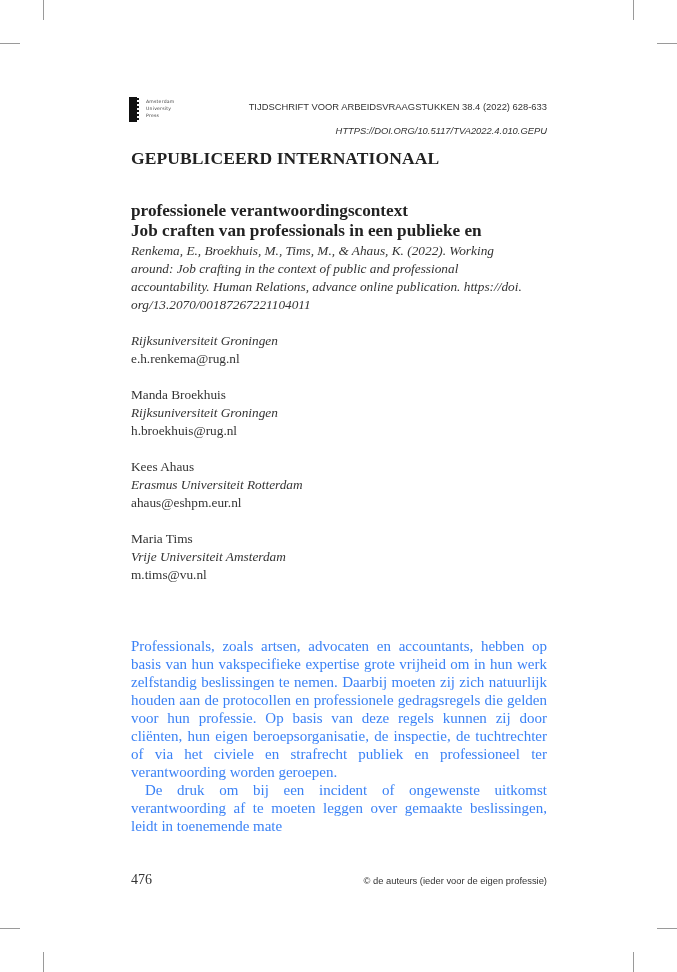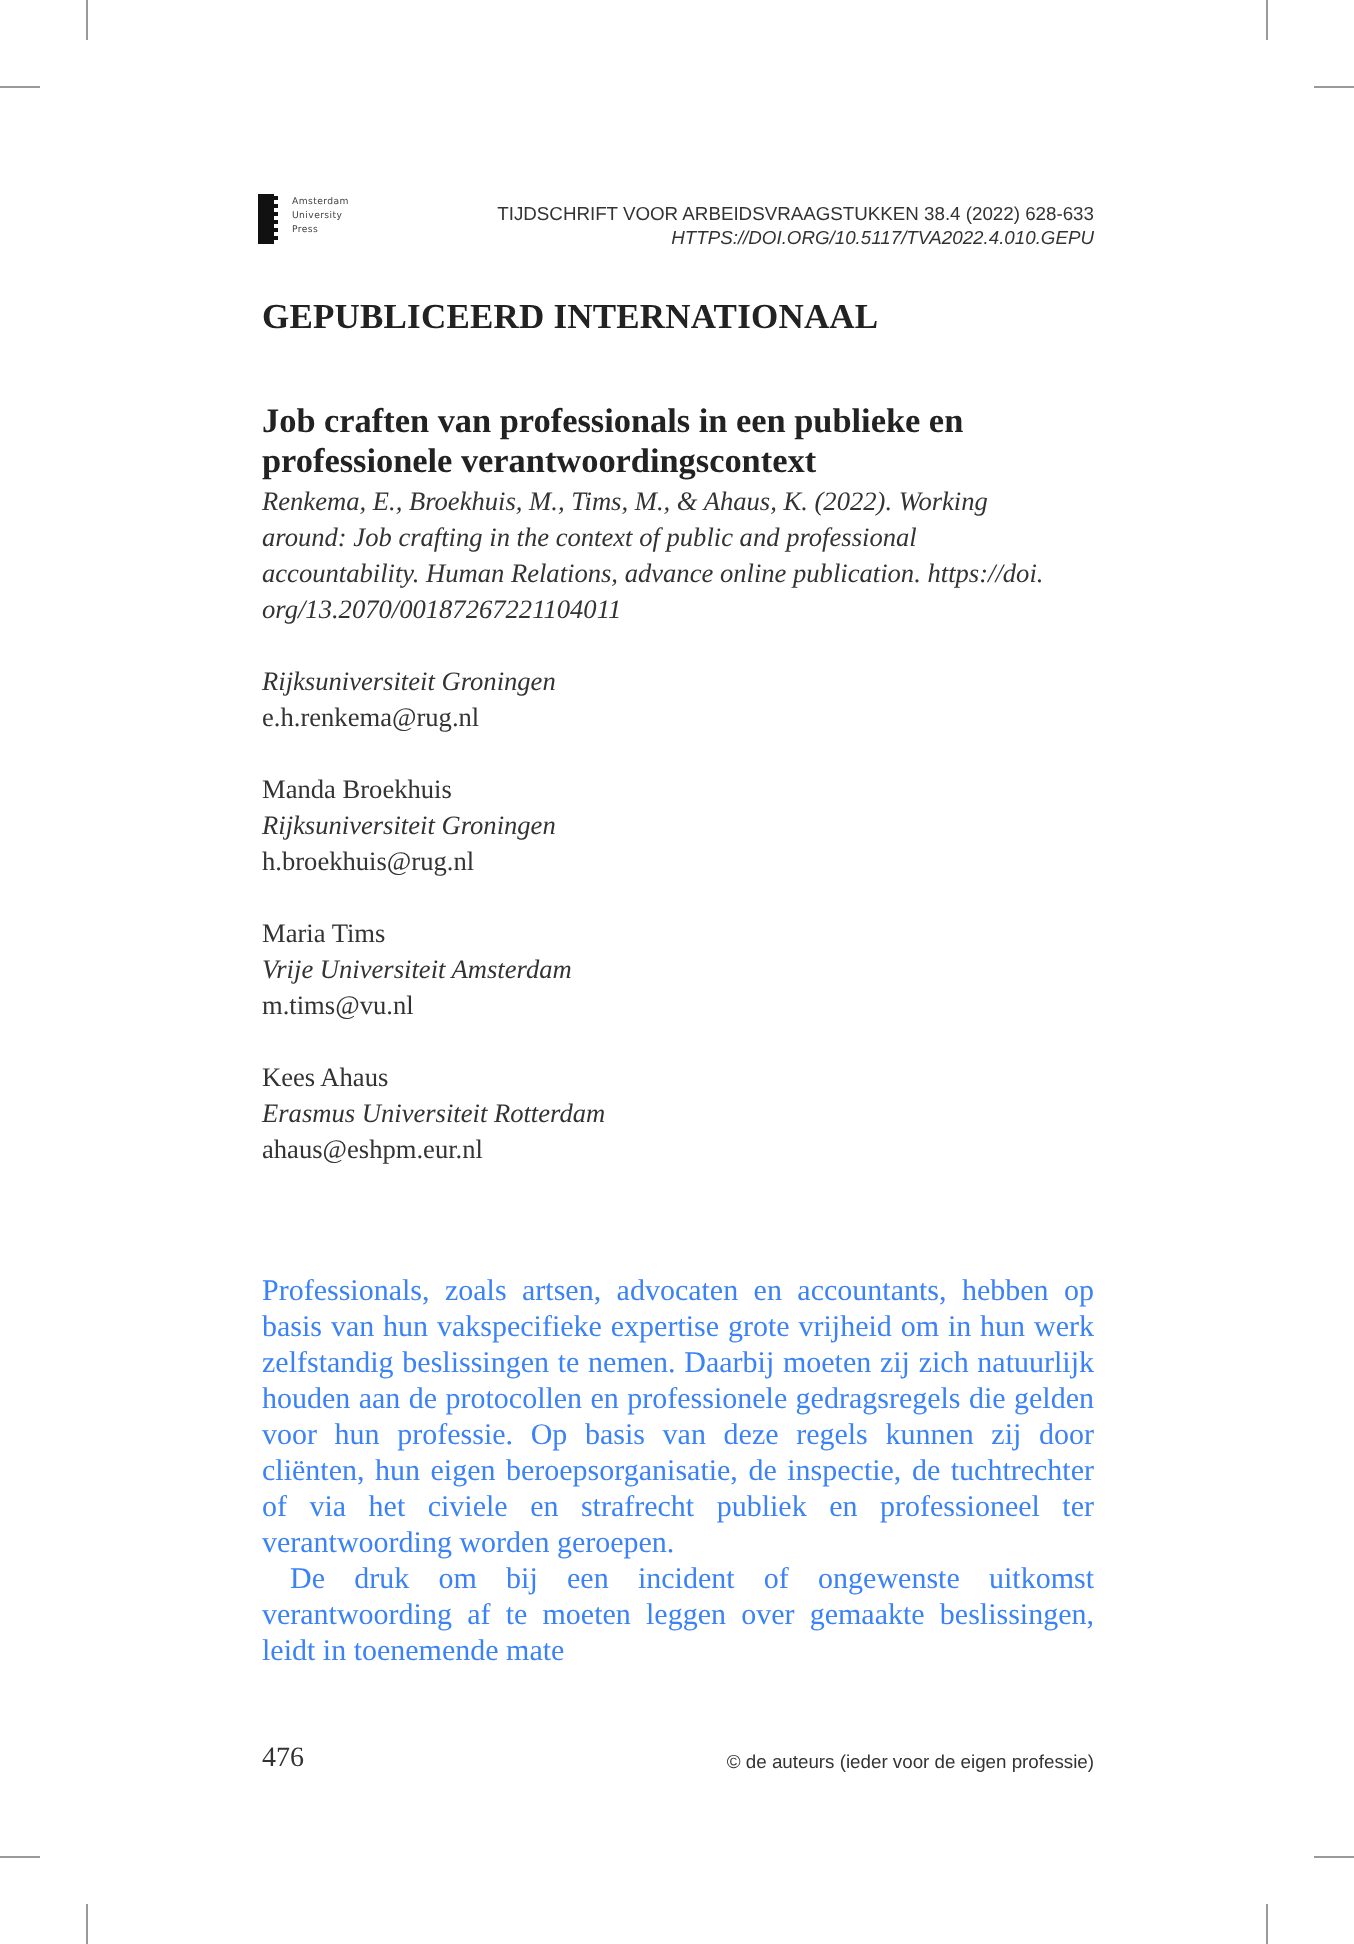--- a/index.html
+++ b/index.html
@@ -13,21 +13,21 @@
   .logo-bar::after {
     content: ""; position: absolute; right: -2px; top: 1px; width: 2px; height: 23px;
     background: repeating-linear-gradient(to bottom, #111 0 2px, transparent 2px 4px);
   }
   .logo-text { position: absolute; left: 17px; top: 1px; font-family: "DejaVu Sans", sans-serif;
     font-size: 4.6px; line-height: 7px; color: #444; letter-spacing: 0.2px; }
   .logo-text div { white-space: nowrap; }
 
   .running-head { position: absolute; right: 130px; top: 101px; text-align: right;
     font-family: "Liberation Sans", sans-serif; font-size: 9.4px; line-height: 12px; color: #333; }
-  .running-head .doi { font-style: italic; }
+  .running-head .doi { font-style: italic; margin-top: 12px; }
 
   .section-label { position: absolute; left: 131px; top: 148px;
     font-family: "Liberation Serif", serif; font-weight: bold; font-size: 17.5px; color: #222;
     letter-spacing: 0.1px; }
 
   .article-title { position: absolute; left: 131px; top: 201px; width: 420px;
     font-family: "Liberation Serif", serif; font-weight: bold; font-size: 17.2px; line-height: 19.5px; color: #222; }
 
   .citation { position: absolute; left: 131px; top: 242px; width: 420px;
     font-family: "Liberation Serif", serif; font-style: italic; font-size: 13.3px; line-height: 18px; color: #333; }
@@ -70,50 +70,50 @@
 </div>
 
 <div class="running-head">
   <div>TIJDSCHRIFT VOOR ARBEIDSVRAAGSTUKKEN 38.4 (2022) 628-633</div>
   <div class="doi">HTTPS://DOI.ORG/10.5117/TVA2022.4.010.GEPU</div>
 </div>
 
 <div class="section-label">GEPUBLICEERD INTERNATIONAAL</div>
 
 <div class="article-title">
+  <div>professionele verantwoordingscontext</div>
   <div>Job craften van professionals in een publieke en</div>
-  <div>professionele verantwoordingscontext</div>
 </div>
 
 <div class="citation">
   <div>Renkema, E., Broekhuis, M., Tims, M., &amp; Ahaus, K. (2022). Working</div>
   <div>around: Job crafting in the context of public and professional</div>
   <div>accountability. Human Relations, advance online publication. https://doi.</div>
   <div>org/13.2070/00187267221104011</div>
 </div>
 
 <div class="authors">
   <div class="author">
     <div class="aff">Rijksuniversiteit Groningen</div>
     <div>e.h.renkema@rug.nl</div>
   </div>
   <div class="author">
     <div>Manda Broekhuis</div>
     <div class="aff">Rijksuniversiteit Groningen</div>
     <div>h.broekhuis@rug.nl</div>
   </div>
   <div class="author">
+    <div>Kees Ahaus</div>
+    <div class="aff">Erasmus Universiteit Rotterdam</div>
+    <div>ahaus@eshpm.eur.nl</div>
+  </div>
+  <div class="author">
     <div>Maria Tims</div>
     <div class="aff">Vrije Universiteit Amsterdam</div>
     <div>m.tims@vu.nl</div>
-  </div>
-  <div class="author">
-    <div>Kees Ahaus</div>
-    <div class="aff">Erasmus Universiteit Rotterdam</div>
-    <div>ahaus@eshpm.eur.nl</div>
   </div>
 </div>
 
 <div class="body-text">
   <p>Professionals, zoals artsen, advocaten en accountants, hebben op basis van hun vakspecifieke expertise grote vrijheid om in hun werk zelfstandig beslissingen te nemen. Daarbij moeten zij zich natuurlijk houden aan de protocollen en professionele gedragsregels die gelden voor hun professie. Op basis van deze regels kunnen zij door cliënten, hun eigen beroepsorganisatie, de inspectie, de tuchtrechter of via het civiele en strafrecht publiek en professioneel ter verantwoording worden geroepen.</p>
   <p class="indent">De druk om bij een incident of ongewenste uitkomst verantwoording af te moeten leggen over gemaakte beslissingen, leidt in toenemende mate</p>
 </div>
 
 <div class="folio">476</div>
 <div class="copyright">© de auteurs (ieder voor de eigen professie)</div>

